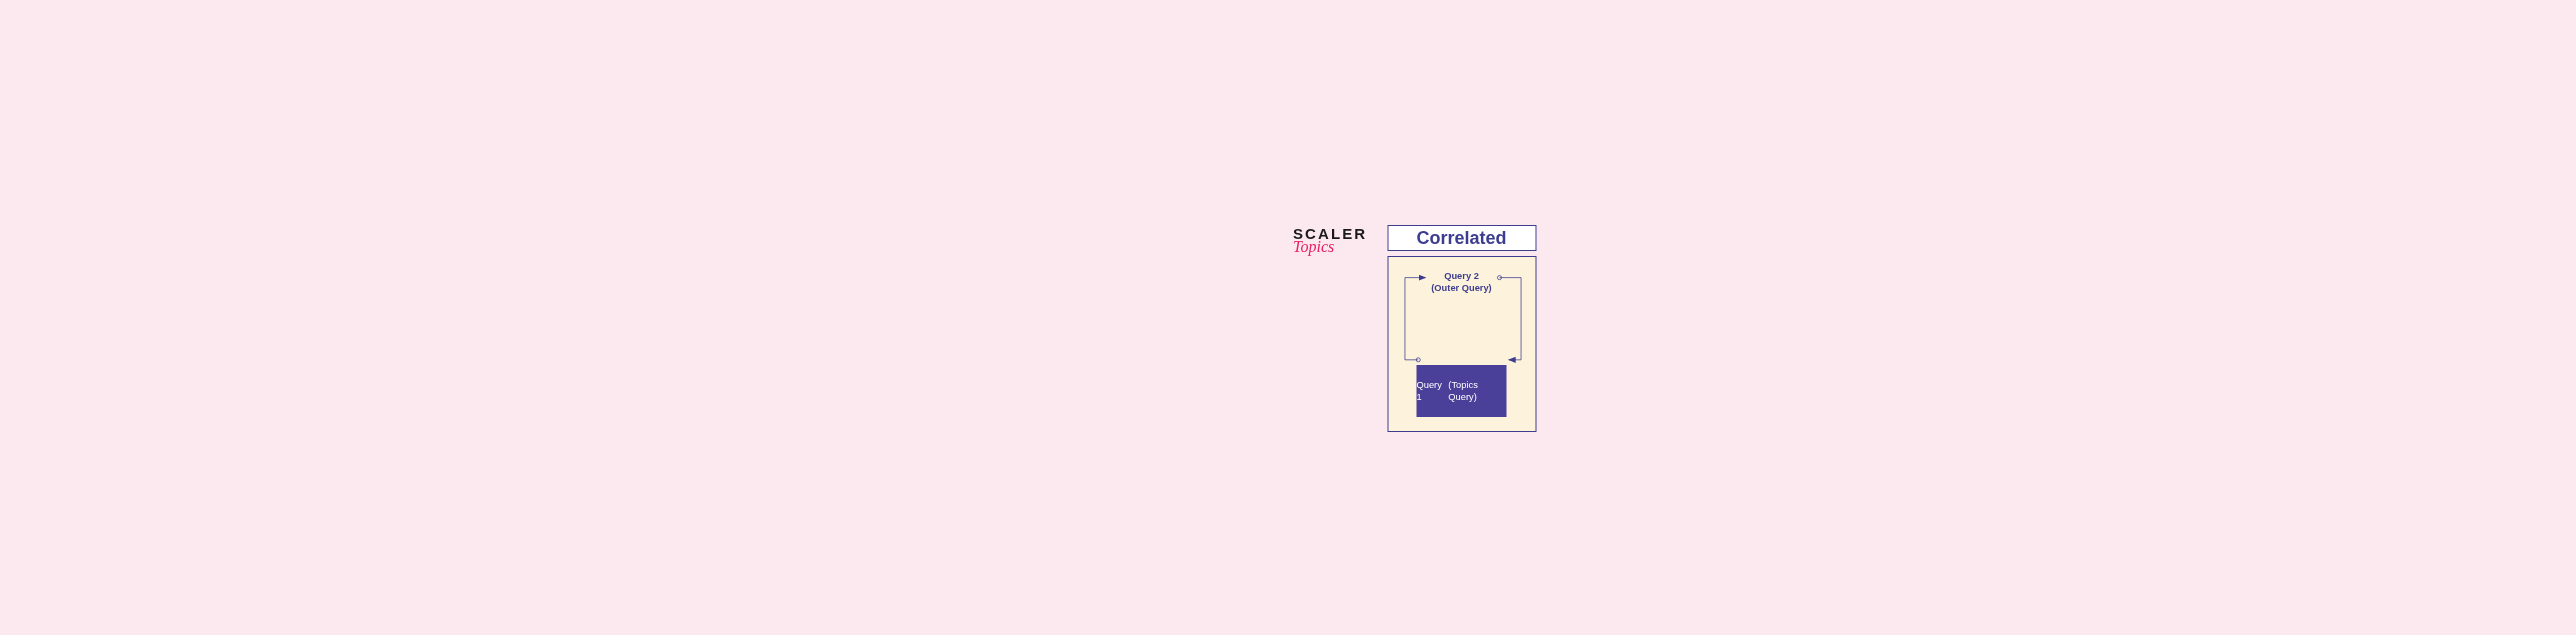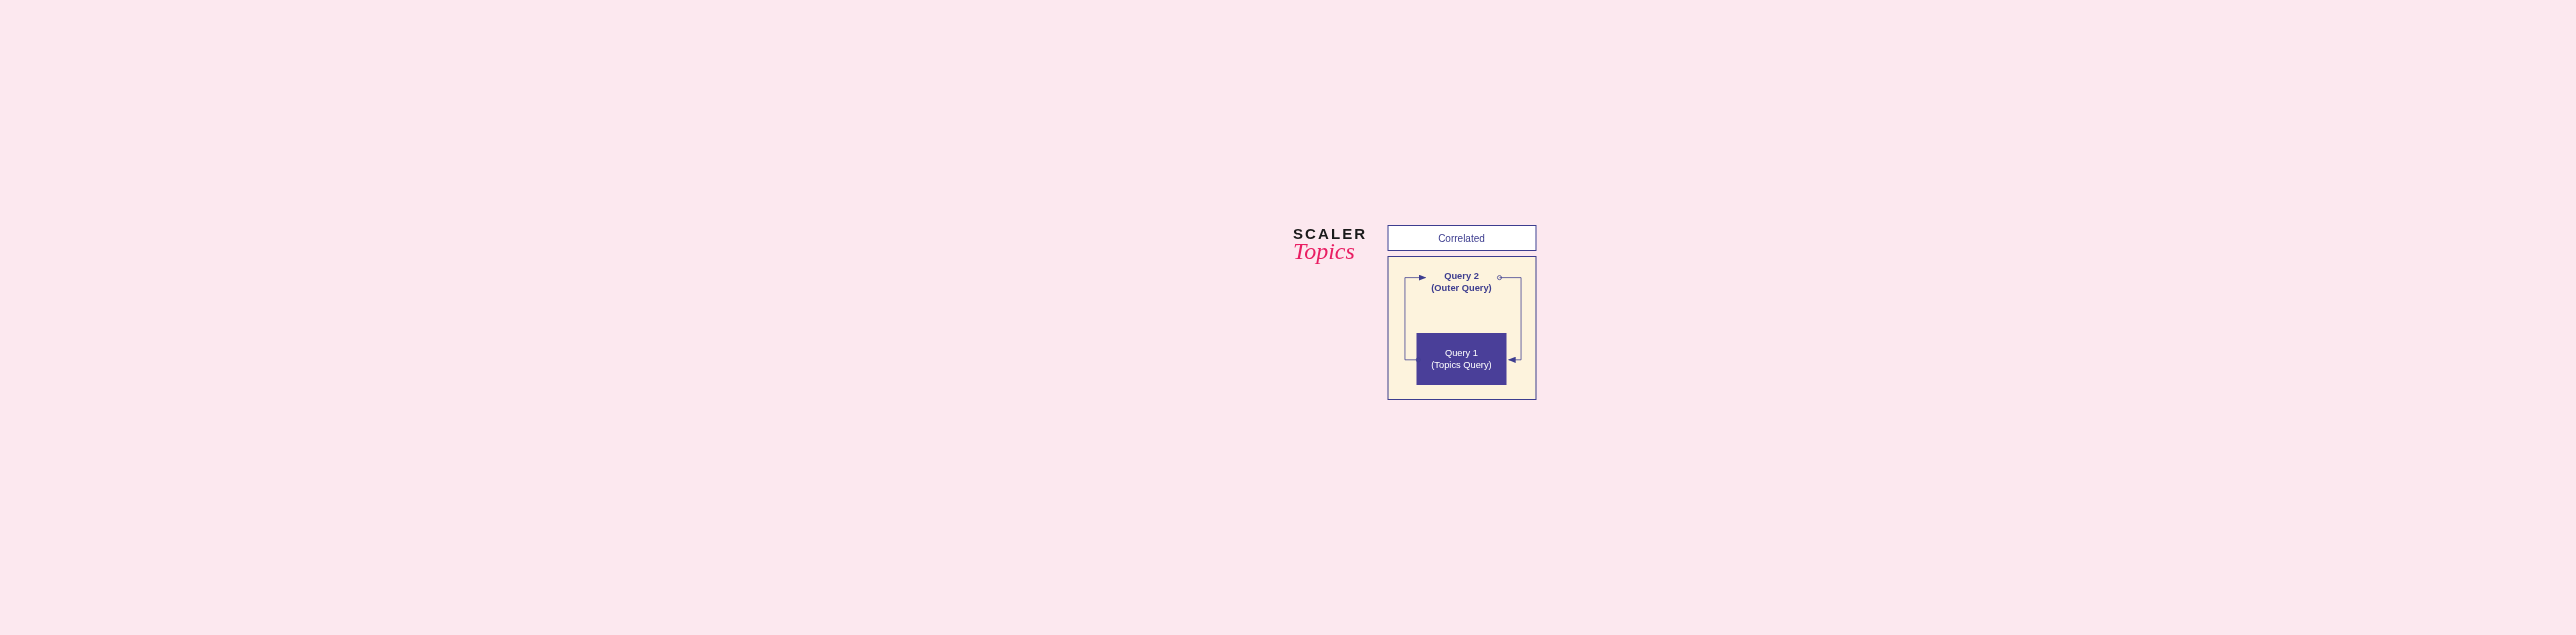--- a/index.html
+++ b/index.html
@@ -29,46 +29,46 @@
     }
     .logo-scaler {
       font-family: 'Arial Black', sans-serif;
       font-weight: 900;
       font-size: 15px;
       letter-spacing: 2.1px;
       color: #1a1a1a;
     }
     .logo-topics {
       font-family: 'Brush Script MT', cursive;
-      font-size: 24px;
+      font-size: 16px;
       color: #e91e63;
       margin-top: -4.1px;
       font-style: italic;
     }
     .diagram-container {
       position: absolute;
       left: 336px;
       top: 10.3px;
       width: 149px;
     }
     .title-box {
       width: 149px;
       height: 26px;
       background: #ffffff;
       border: 1px solid #3d3d8f;
       display: flex;
       align-items: center;
       justify-content: center;
       color: #3d3d8f;
-      font-size: 10px;
-      font-weight: 400;
+      font-size: 18px;
+      font-weight: 700;
     }
     .outer-box {
       width: 149px;
-      height: 144px;
+      height: 176px;
       background: #fdf3dd;
       border: 1px solid #3d3d8f;
       margin-top: 5.2px;
       position: relative;
     }
     .query2-label {
       position: absolute;
       top: 12.4px;
       left: 50%;
       transform: translateX(-50%);
@@ -80,21 +80,21 @@
     }
     .inner-box {
       position: absolute;
       left: 50%;
       bottom: 14.4px;
       transform: translateX(-50%);
       width: 90px;
       height: 52px;
       background: #4a3f99;
       display: flex;
-      flex-direction: column;
+      flex-direction: row;
       align-items: center;
       justify-content: center;
       color: #ffffff;
       font-size: 9.3px;
       font-weight: 500;
       line-height: 1.3;
     }
     
     .arrow-svg {
       position: absolute;

